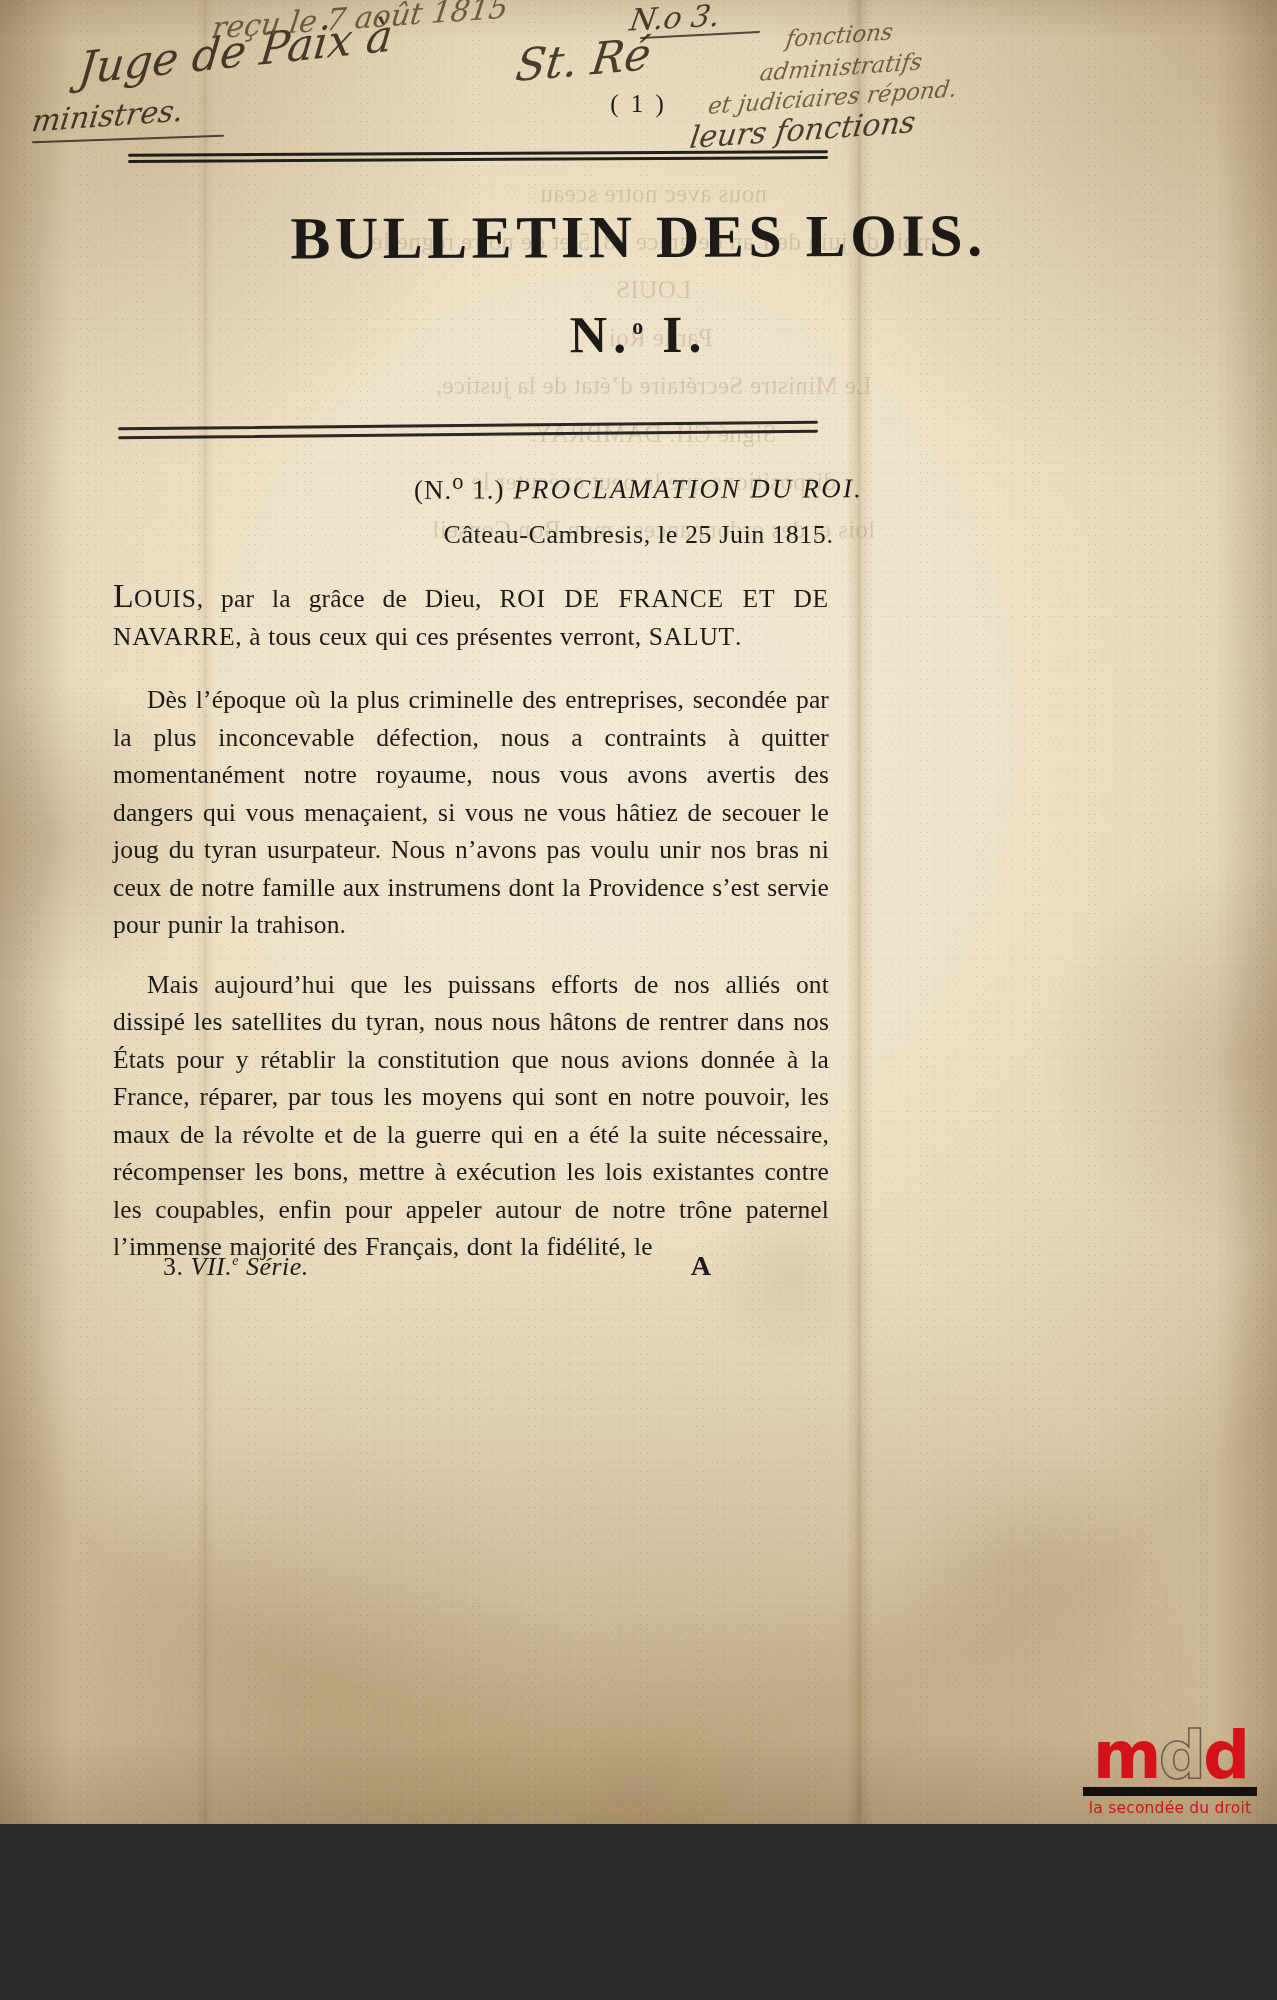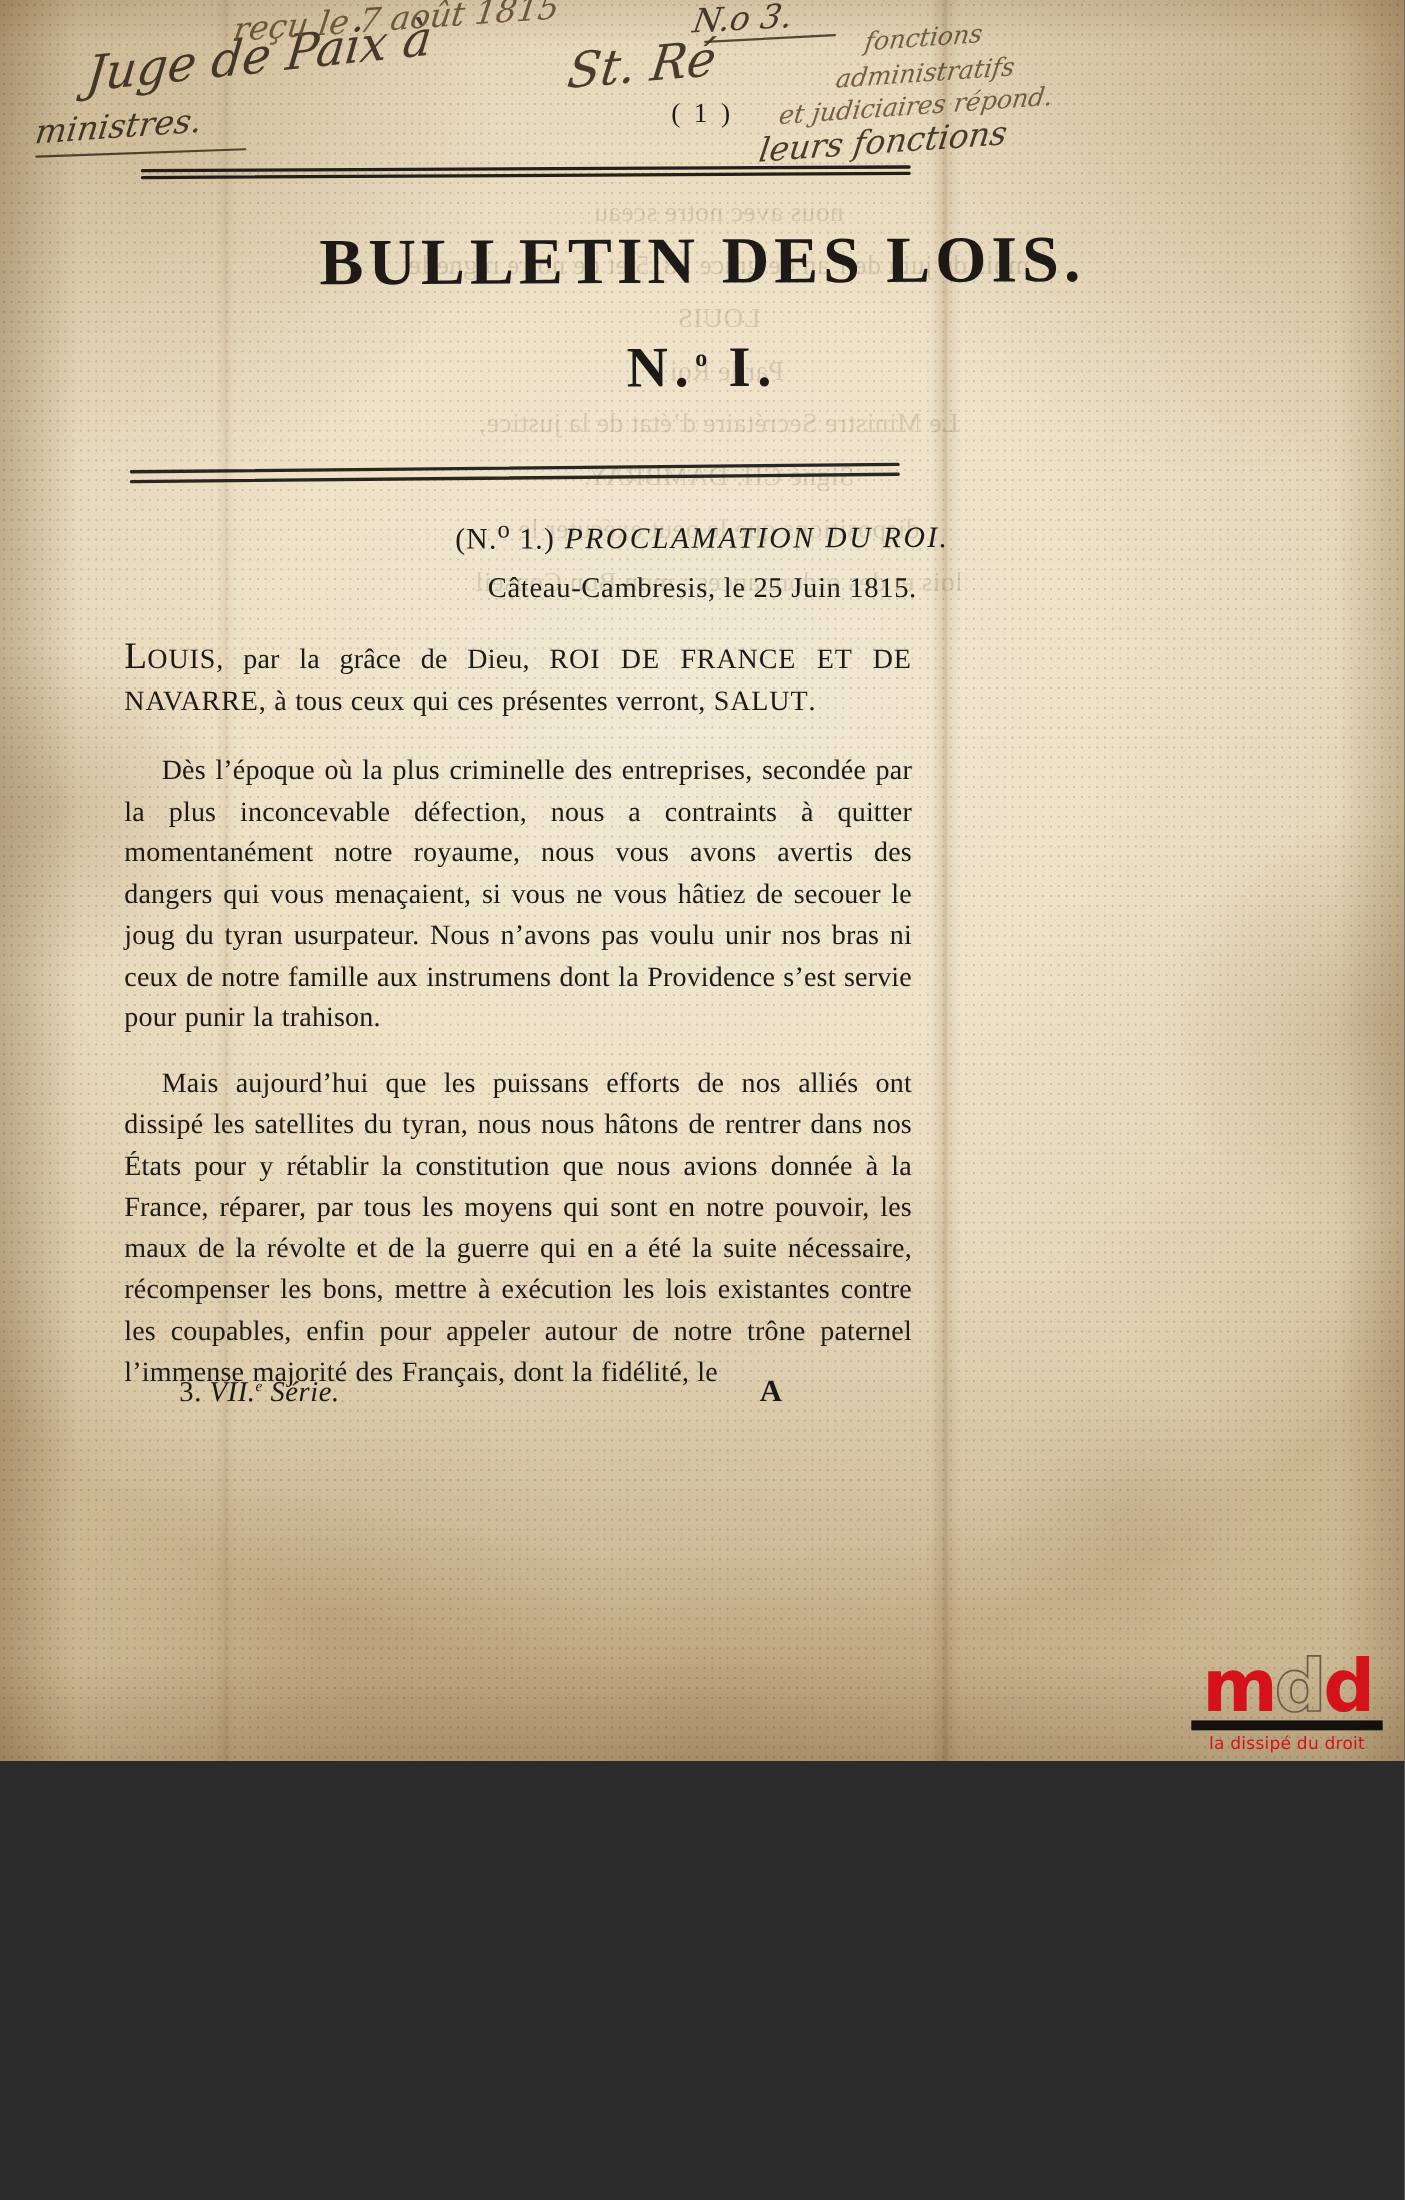--- a/index.html
+++ b/index.html
@@ -5,21 +5,21 @@
 <style>
   html, body {
     margin: 0;
     padding: 0;
     background: #2b2b2b;
   }
 
   .page {
     position: relative;
     width: 1277px;
-    height: 1601px;
+    height: 1824px;
     overflow: hidden;
     background:
       radial-gradient(ellipse 70% 55% at 48% 40%, #f2ead6 0%, #eee2c8 42%, #e6d8bb 68%, #dbcaa9 88%, #cdb894 100%);
     font-family: "Liberation Serif", "DejaVu Serif", serif;
     color: #1d1a17;
   }
 
   
   .paper-grain {
     position: absolute;
@@ -377,16 +377,16 @@
 
   <div class="paper-grain"></div>
   <div class="paper-speckle"></div>
   <div class="crease c1"></div>
   <div class="crease c2"></div>
   <div class="edge-shade"></div>
 
   <div class="logo">
     <span class="wordmark"><span>m</span><span class="ghost">d</span><span>d</span></span>
     <span class="bar"></span>
-    <span class="tag">la dissipé du droit</span>
+    <span class="tag">la secondée du droit</span>
   </div>
 
 </div>
 
 </body></html>

